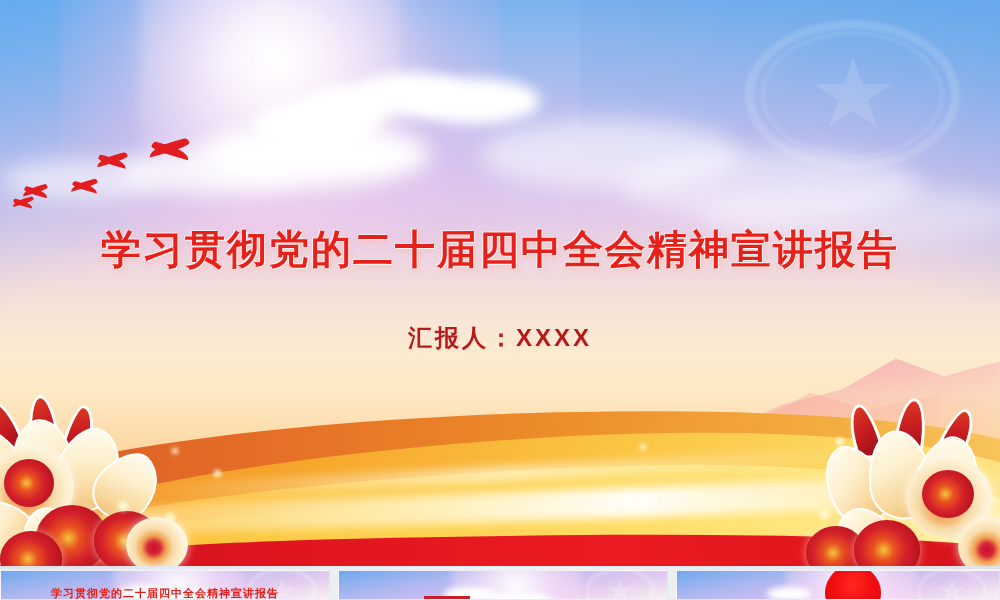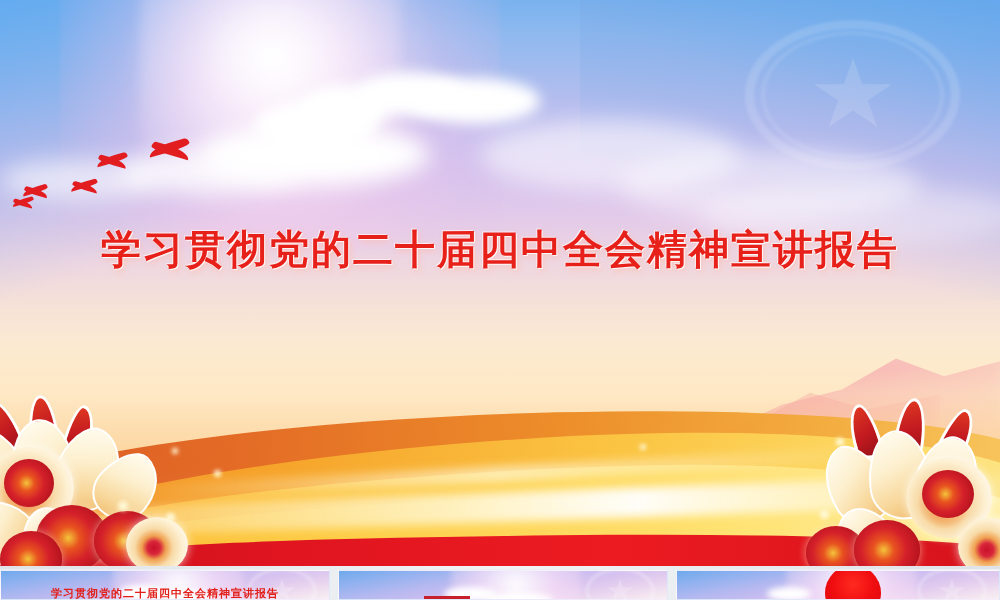--- a/index.html
+++ b/index.html
@@ -330,20 +330,23 @@
 
     <div class="mountain mtn-c"></div>
     <div class="mountain mtn-a"></div>
     <div class="mountain mtn-b"></div>
 
     <div class="haze"></div>
 
     <div class="title-wrap">
       <span class="slide-title">学习贯彻党的二十届四中全会精神宣讲报告</span>
     </div>
+    <div class="subtitle-wrap">
+      <span class="slide-subtitle">汇报人：XXXX</span>
+    </div>
 
     <div class="ribbons">
       <div class="rb rb1"></div>
       <div class="rb rb2"></div>
       <div class="rb rb3"></div>
       <div class="rb rb4"></div>
       <div class="rb-glow"></div>
       <div class="rb-glow2"></div>
       <div class="red-band2"></div>
       <div class="red-band"></div>

